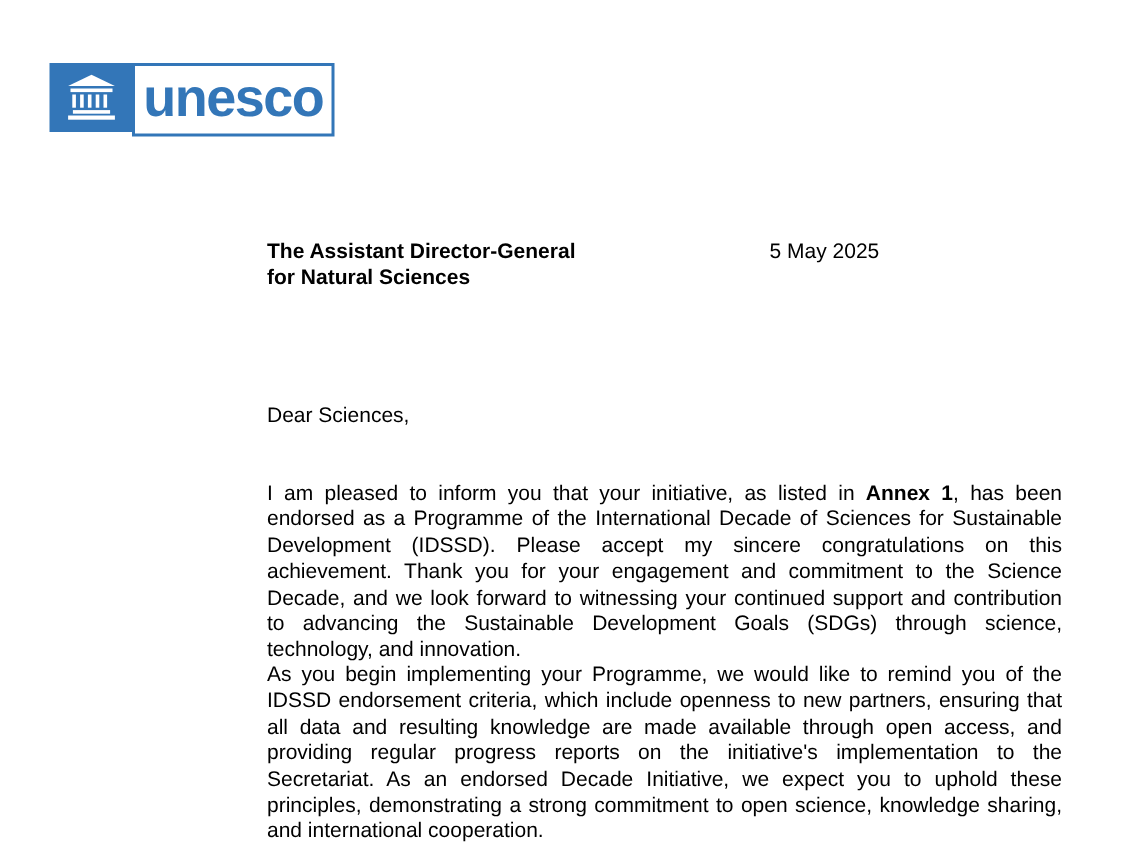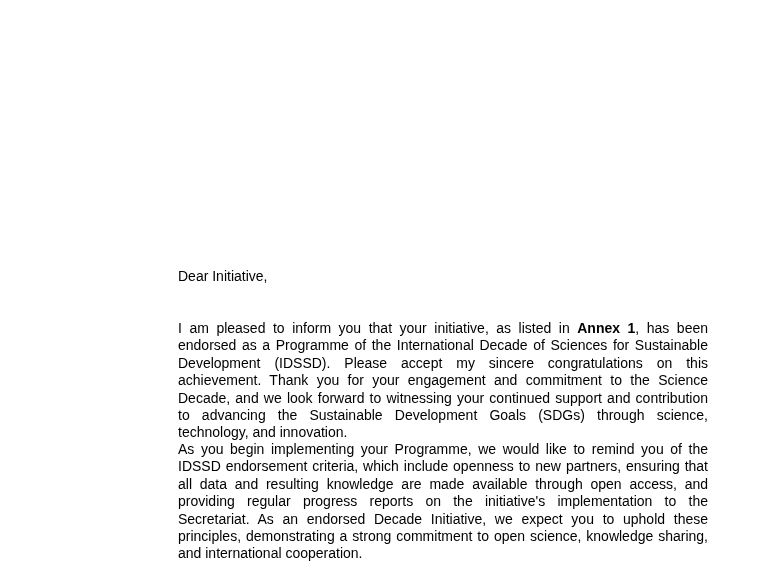--- a/index.html
+++ b/index.html
@@ -84,22 +84,45 @@
   }
   .para-1 { top: 320px; }
   .para-2 { top: 441px; }
   .para b { font-weight: 700; }
 </style>
 </head>
 <body>
 
 <div class="page">
 
+  <div class="logo">
+    <div class="logo-emblem">
+      <svg width="44" height="40" viewBox="0 0 55 46" aria-hidden="true">
+        <g fill="#ffffff">
+          <polygon points="27.5,4 47,13.5 8,13.5"></polygon>
+          <rect x="10" y="15.5" width="35" height="3"></rect>
+          <rect x="11.5" y="20.5" width="3" height="11"></rect>
+          <rect x="18" y="20.5" width="3" height="11"></rect>
+          <rect x="24.5" y="20.5" width="3" height="11"></rect>
+          <rect x="31" y="20.5" width="3" height="11"></rect>
+          <rect x="37.5" y="20.5" width="3" height="11"></rect>
+          <rect x="12" y="33.5" width="31" height="3"></rect>
+          <rect x="8" y="38" width="39" height="3.5"></rect>
+        </g>
+      </svg>
+    </div>
+    <div class="logo-wordmark">unesco</div>
+  </div>
+
+  <div class="textblock sender-title">
+    <div>The Assistant Director-General</div>
+    <div>for Natural Sciences</div>
+    <span class="date">5 May 2025</span>
+  </div>
 
 
-
-  <div class="textblock salutation">Dear Initiative,</div>
+  <div class="textblock salutation">Dear Sciences,</div>
 
   <p class="textblock para para-1"><span>I am pleased to inform you that your initiative, as listed in </span><b>Annex 1</b><span>, has been endorsed as a Programme of the International Decade of Sciences for Sustainable Development (IDSSD). Please accept my sincere congratulations on this achievement. Thank you for your engagement and commitment to the Science Decade, and we look forward to witnessing your continued support and contribution to advancing the Sustainable Development Goals (SDGs) through science, technology, and innovation.</span></p>
 
   <p class="textblock para para-2">As you begin implementing your Programme, we would like to remind you of the IDSSD endorsement criteria, which include openness to new partners, ensuring that all data and resulting knowledge are made available through open access, and providing regular progress reports on the initiative's implementation to the Secretariat. As an endorsed Decade Initiative, we expect you to uphold these principles, demonstrating a strong commitment to open science, knowledge sharing, and international cooperation.</p>
 
 </div>
 
 </body></html>

